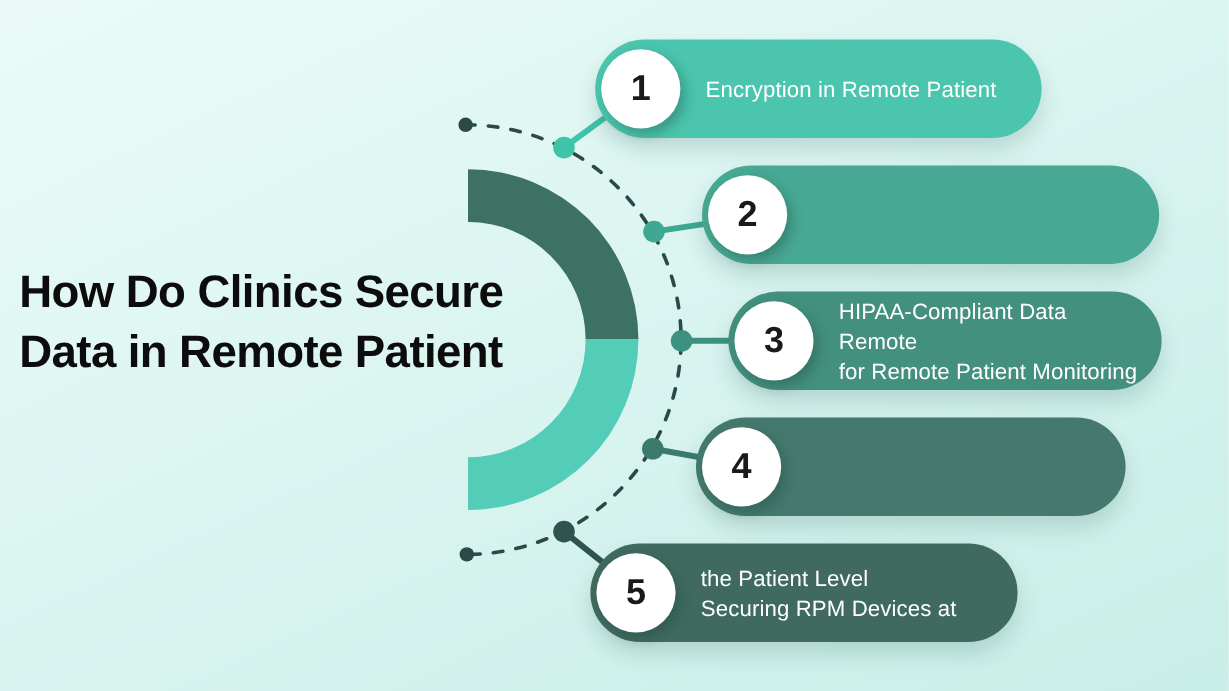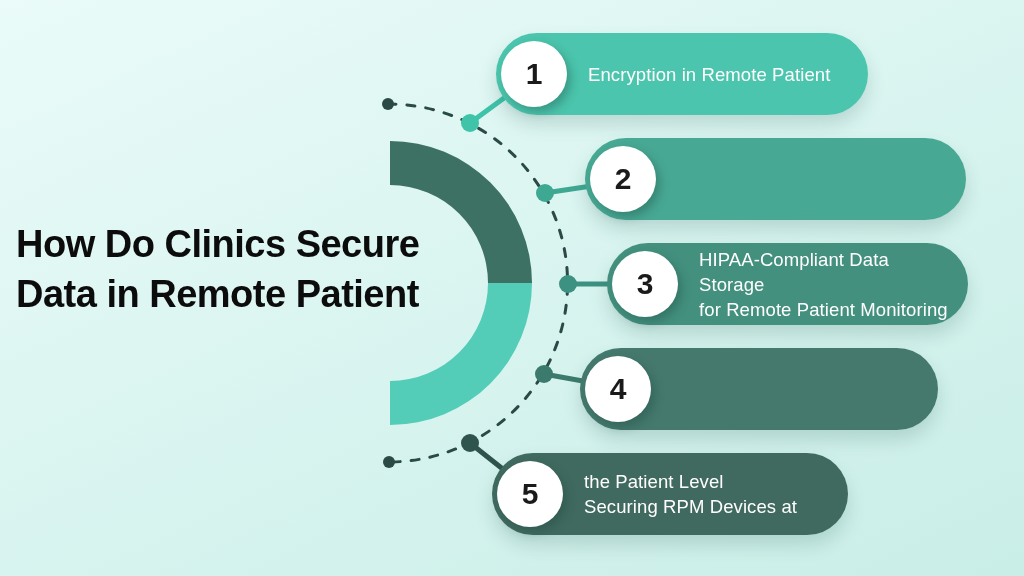--- a/index.html
+++ b/index.html
@@ -84,21 +84,21 @@
     <div class="badge">
         <span>2</span>
       </div>
   </div>
 
   <div class="pill p3" style="background: rgb(67, 144, 126);">
     <div class="badge">
         <span>3</span>
       </div>
     <div class="pill-text">
-      <span>HIPAA-Compliant Data Storage</span>
+      <span>HIPAA-Compliant Data Remote</span>
       <span>for Remote Patient Monitoring</span>
     </div>
   </div>
 
   <div class="pill p4" style="background: rgb(69, 121, 109);">
     <div class="badge">
         <span>4</span>
       </div>
     <div class="pill-text">
     </div>

